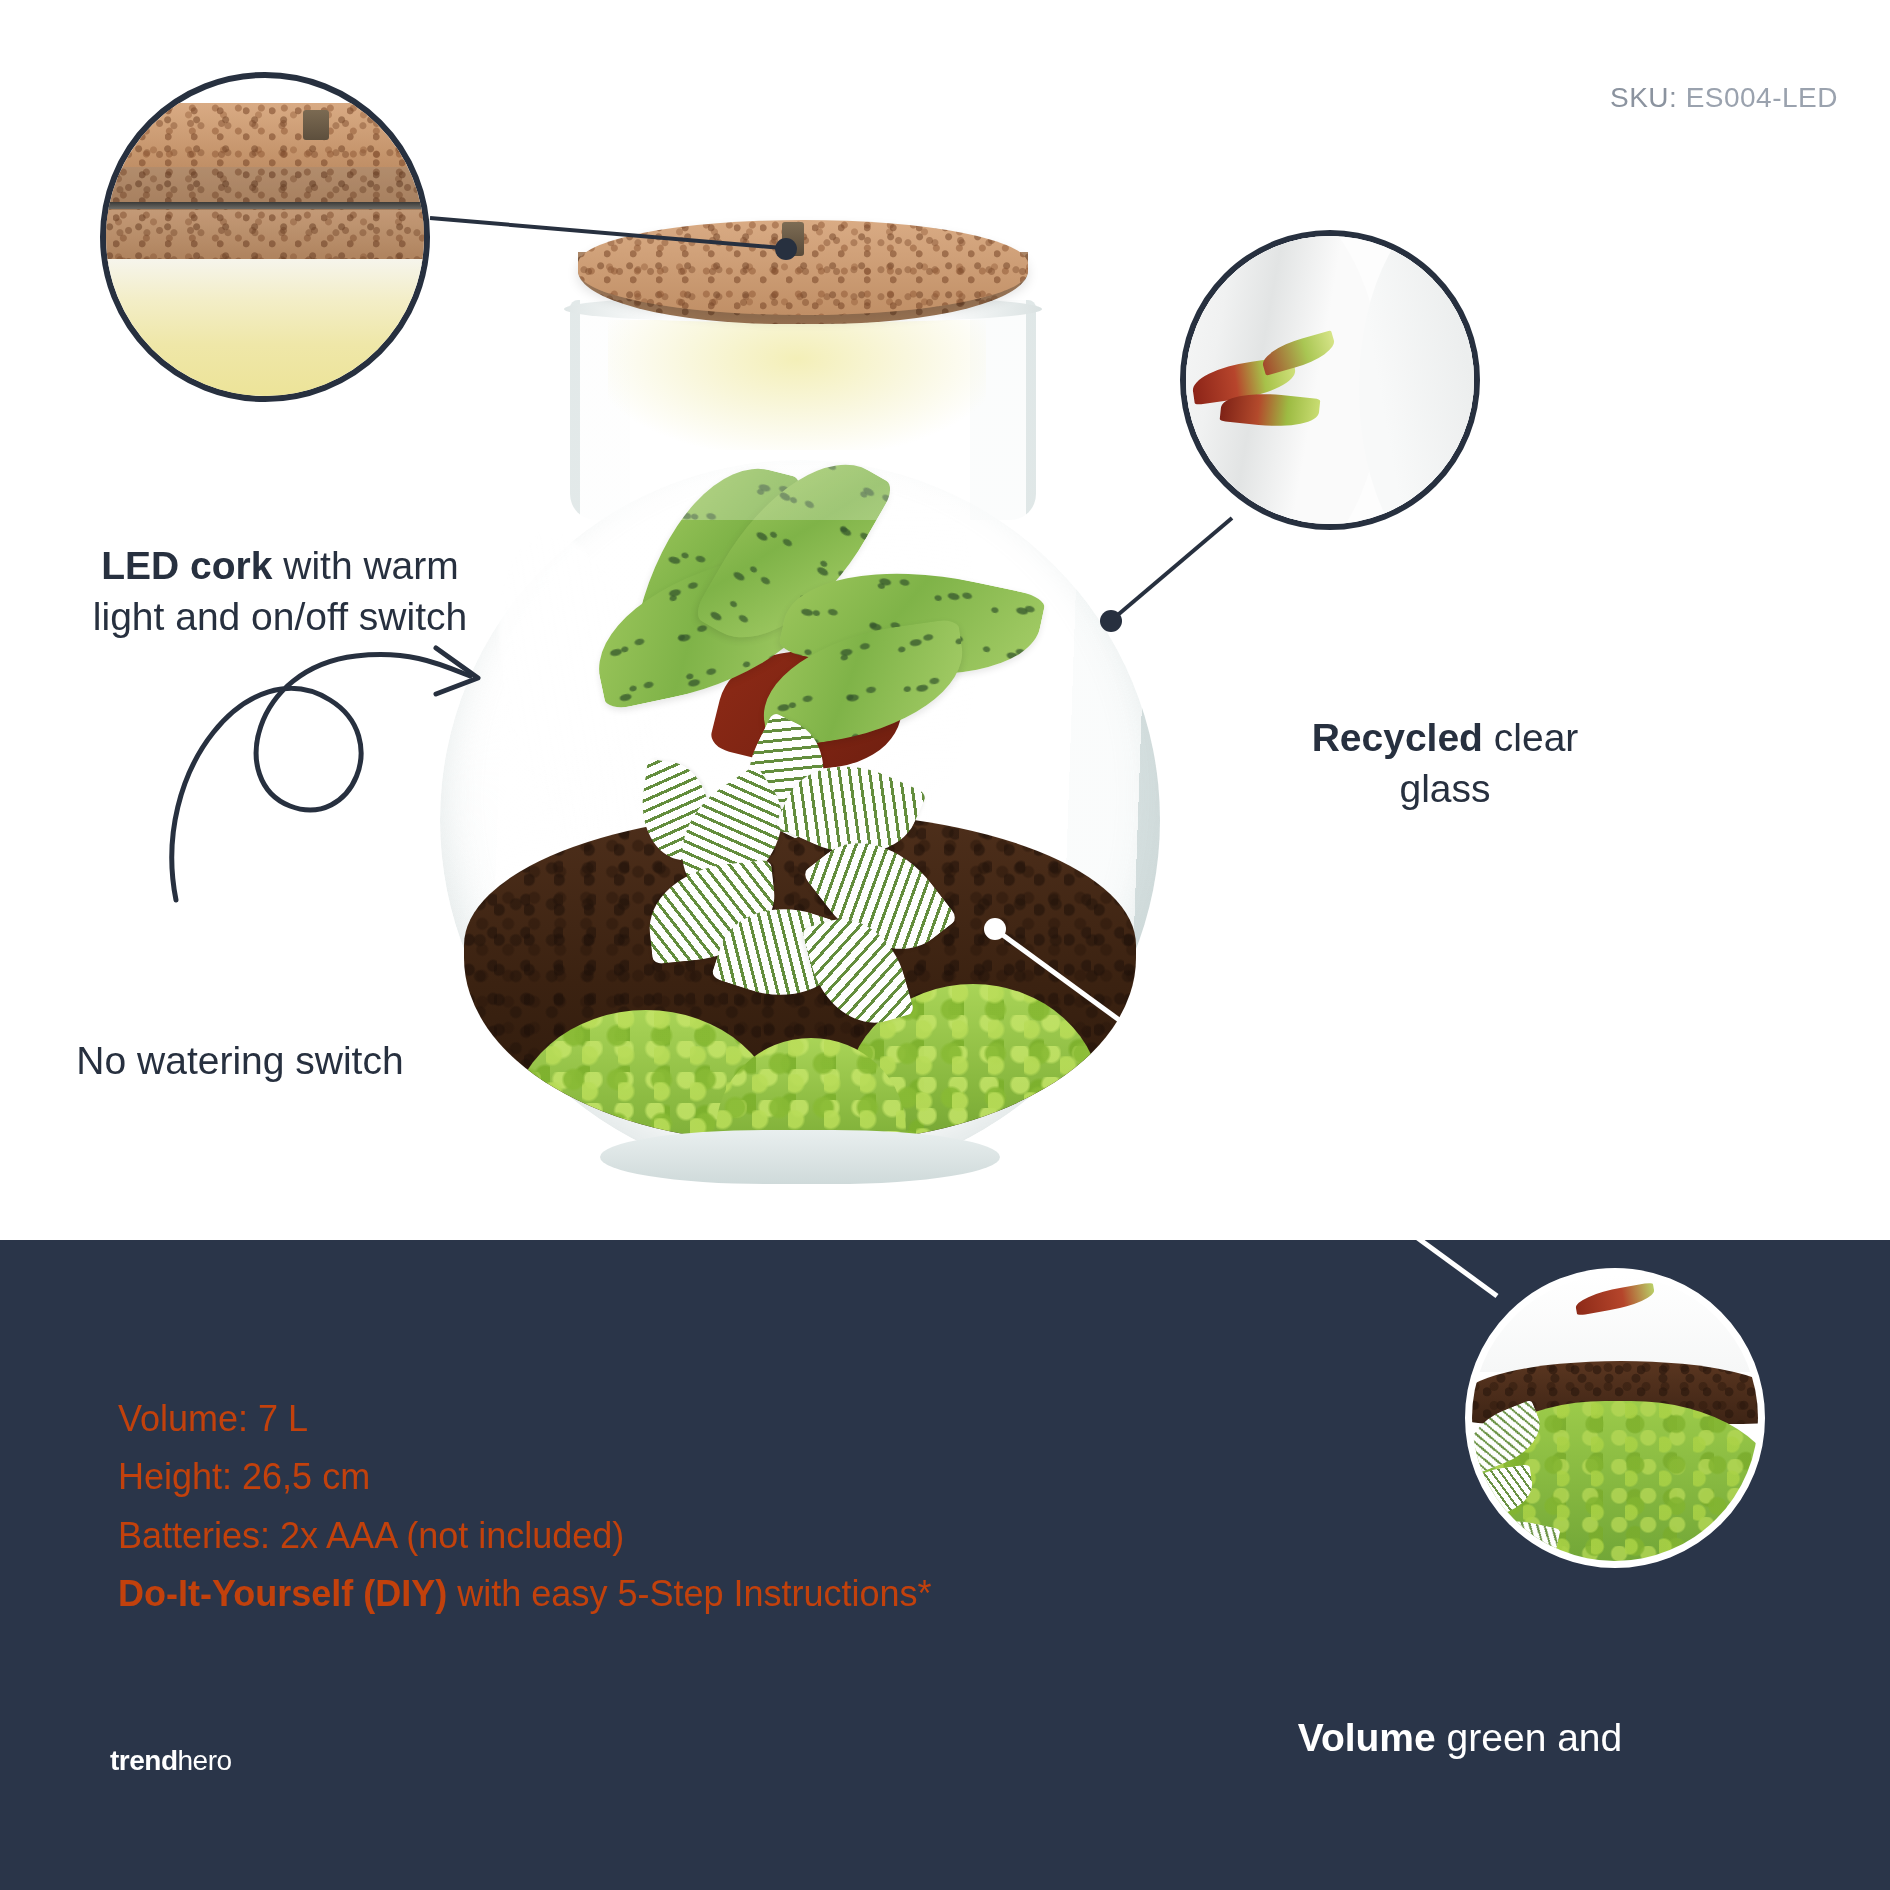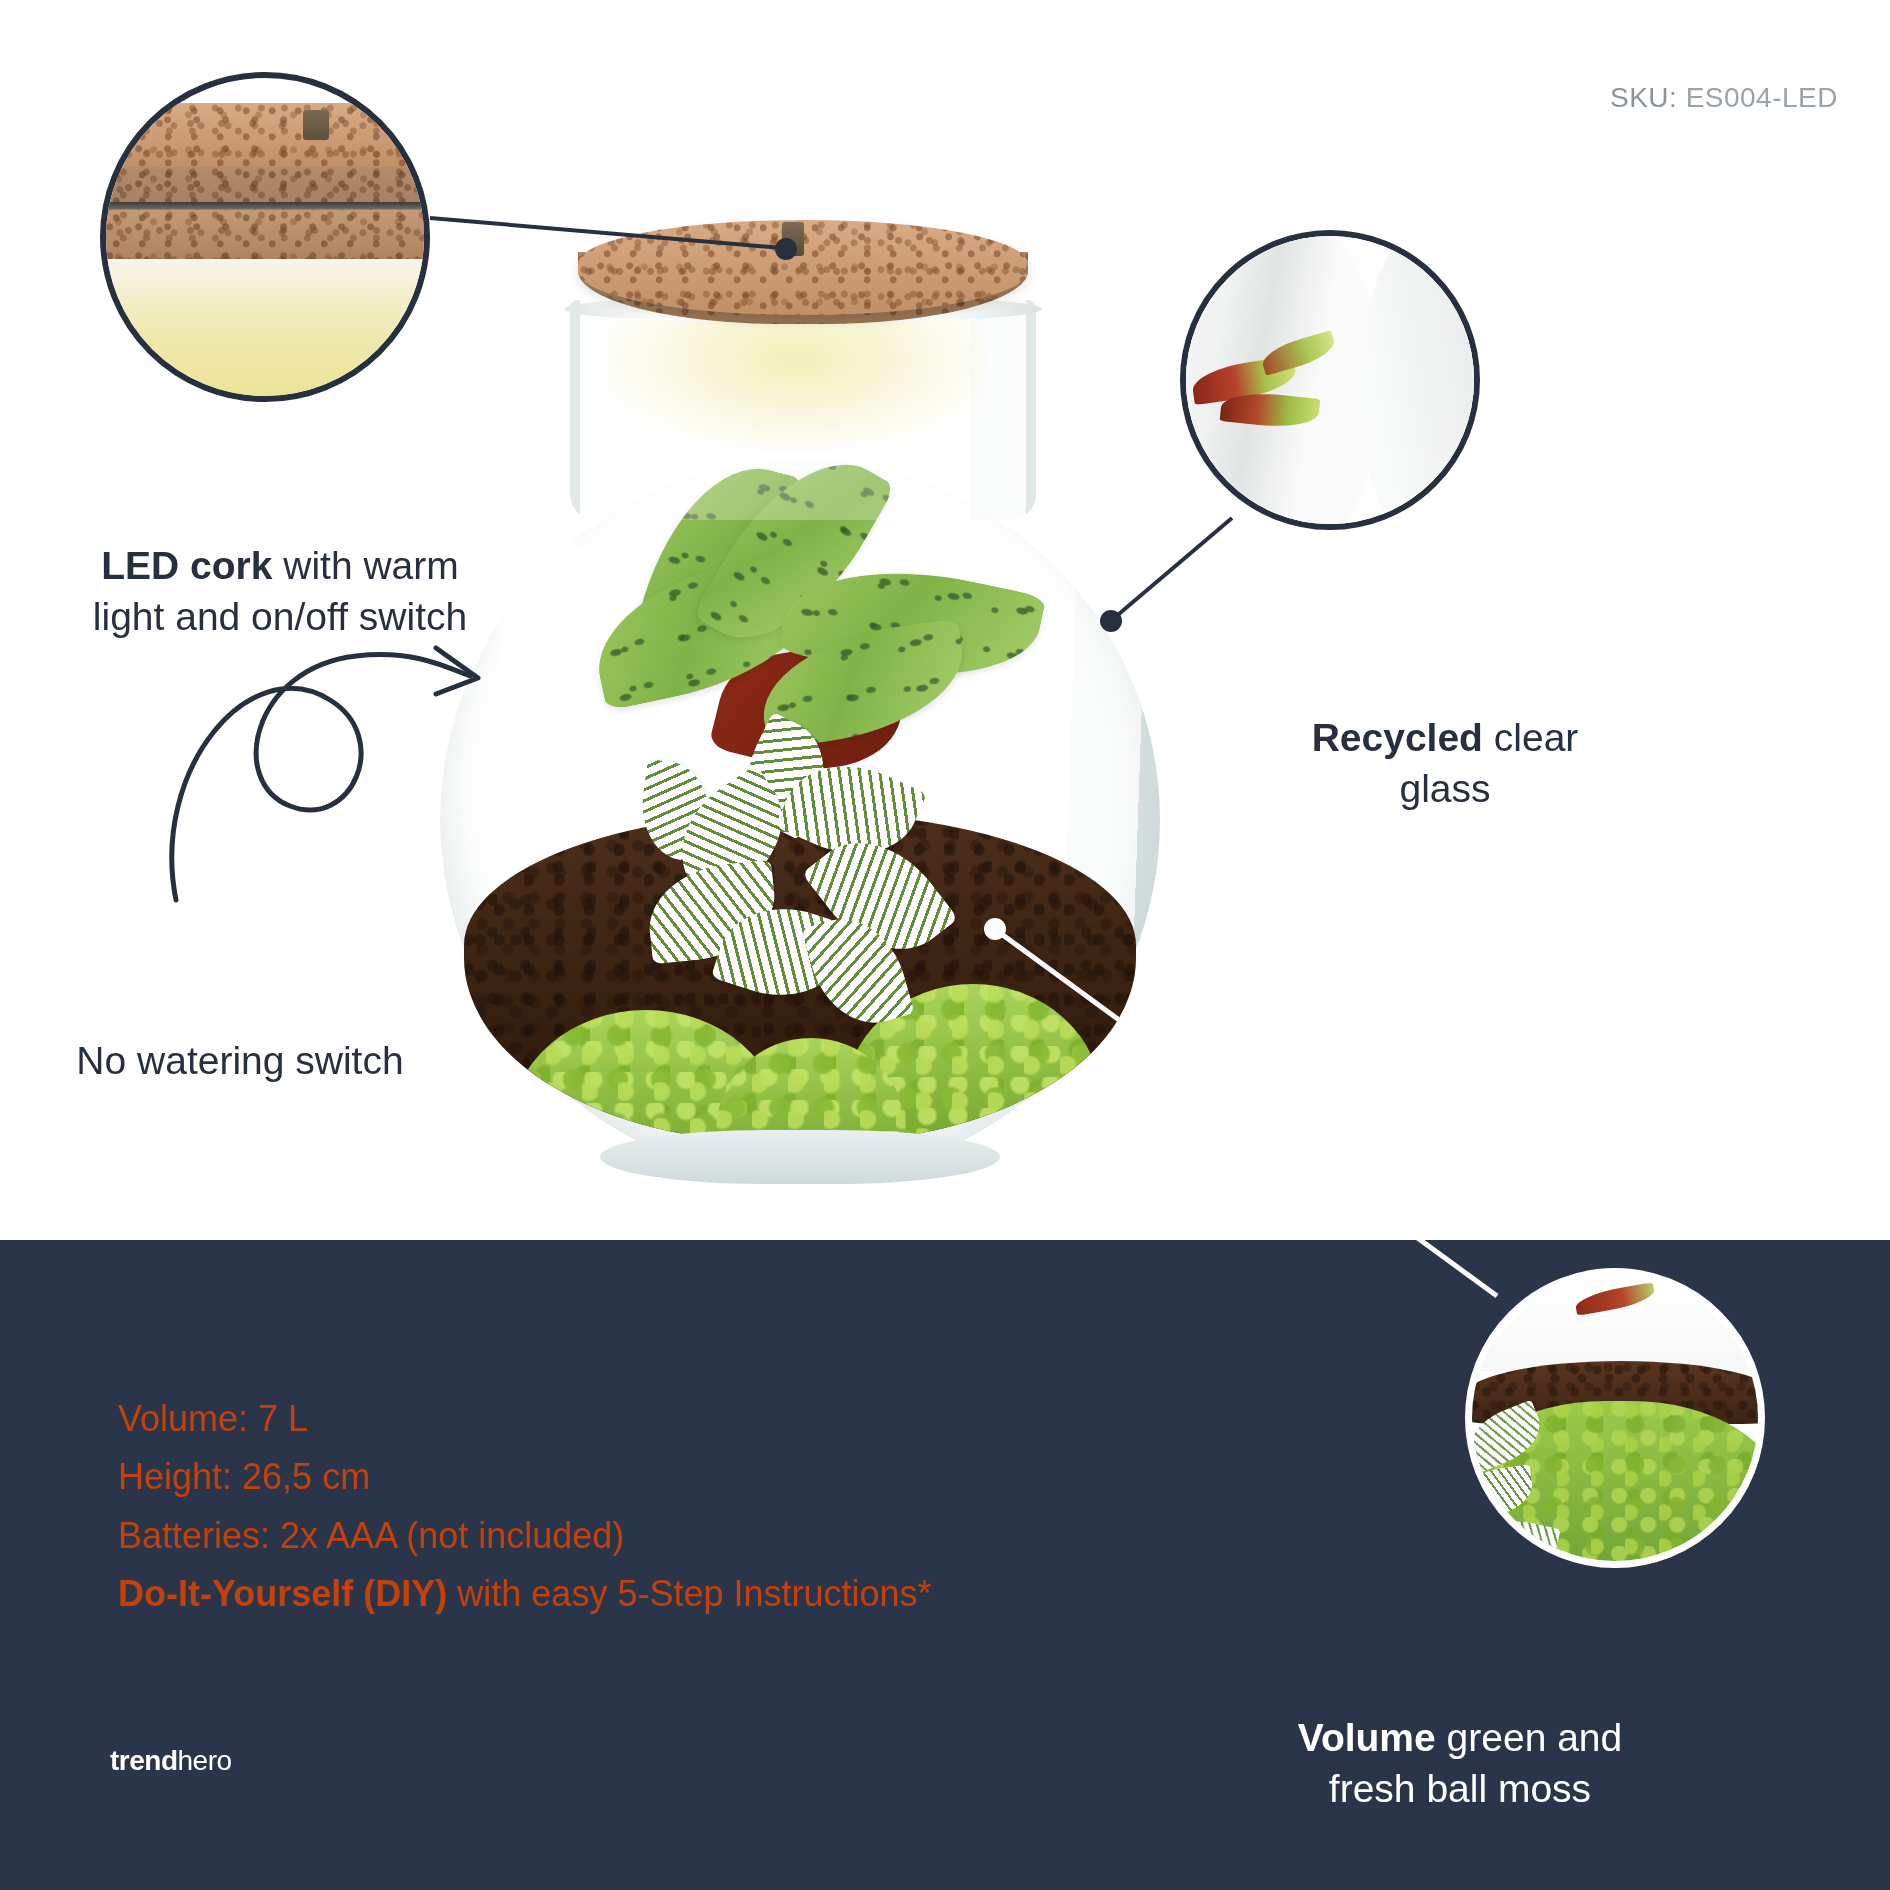--- a/index.html
+++ b/index.html
@@ -401,21 +401,20 @@
     <span class="ln"><b>Recycled</b><span> clear</span></span>
     <span class="ln">glass</span>
   </div>
 
   <div class="callout c-self">
     <span class="ln">No watering switch</span>
   </div>
 
   <div class="callout c-moss">
     <span class="ln"><b>Volume</b><span> green and</span></span>
-    <span class="ln">fresh ball moss</span>
   </div>
 
   <div class="specs">
     <span class="row">Volume: 7 L</span>
     <span class="row">Height: 26,5 cm</span>
     <span class="row">Batteries: 2x AAA (not included)</span>
     <span class="row"><b>Do-It-Yourself (DIY)</b><span> with easy 5-Step Instructions*</span></span>
   </div>
 
   <div class="logo">

